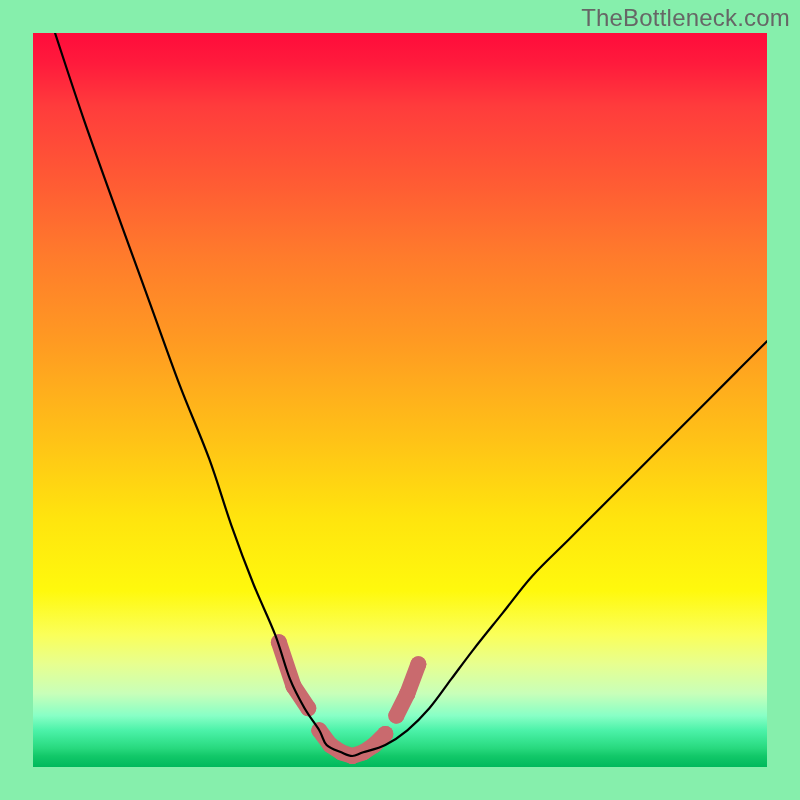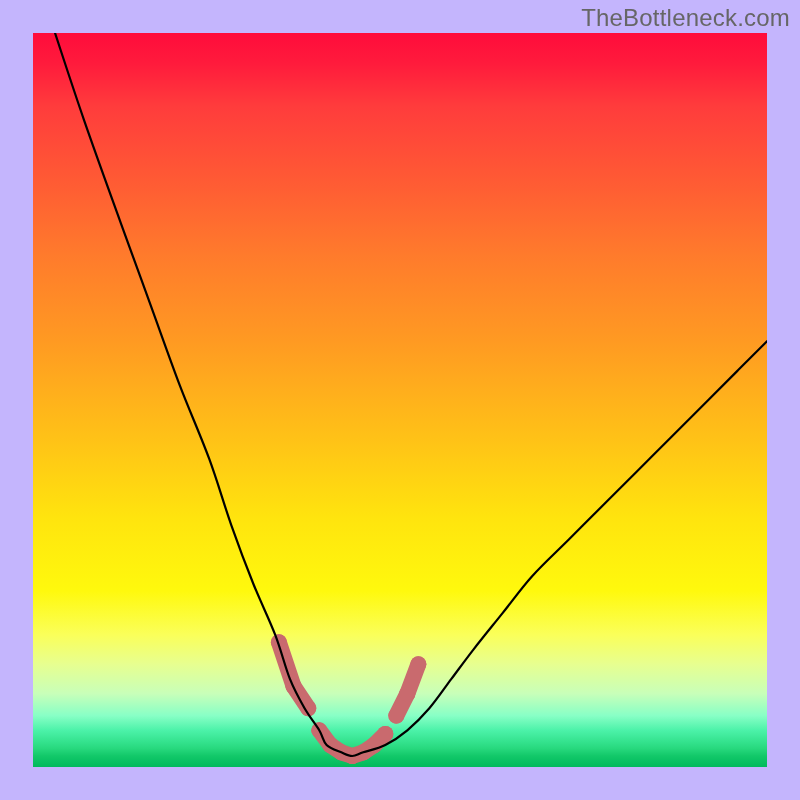--- a/index.html
+++ b/index.html
@@ -8,21 +8,21 @@
     width: 800px;
     height: 800px;
     background: #000;
     overflow: hidden;
     font-family: Arial, Helvetica, sans-serif;
   }
   .frame {
     position: relative;
     width: 800px;
     height: 800px;
-    background: #c4b5fd;
+    background: #86efac;
   }
   .watermark {
     position: absolute;
     top: 4px;
     right: 10px;
     color: #666;
     font-size: 24px;
     font-weight: 500;
     letter-spacing: 0.2px;
     z-index: 10;

